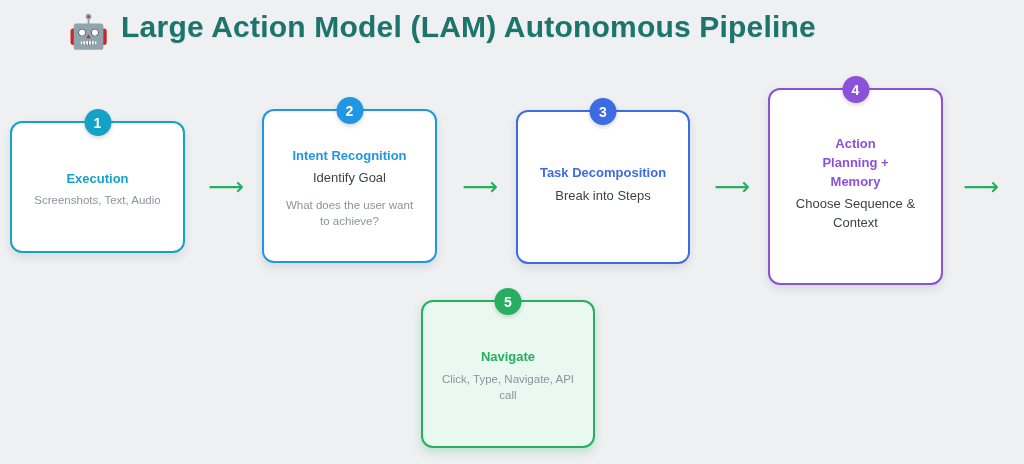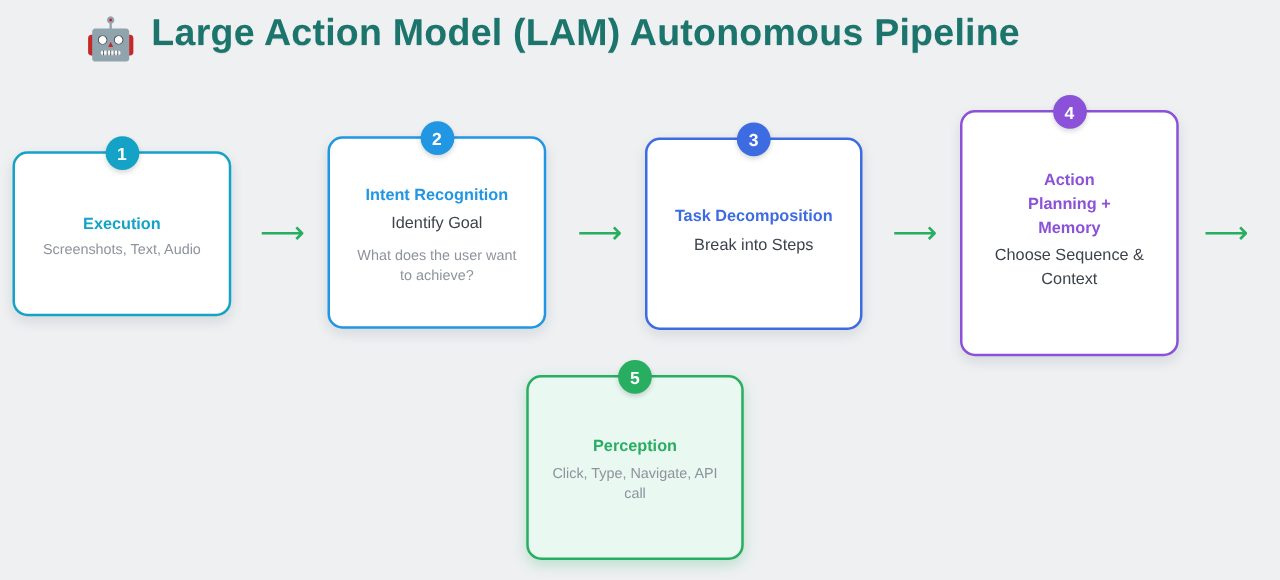--- a/index.html
+++ b/index.html
@@ -147,17 +147,17 @@
   <div class="stage pos-3" style="--accent: #8b51d8; --card-bg: #ffffff;">
     <div class="stage-badge">4</div>
     <div class="stage-title">Action Planning + Memory</div>
     <div class="stage-subtitle">Choose Sequence &amp; Context</div>
   </div>
 
   <div class="flow-arrow apos-3" style="color: rgb(39, 174, 96);">⟶</div>
 
   <div class="stage pos-4" style="--accent: #27ae60; --card-bg: #e9f8f0;">
     <div class="stage-badge">5</div>
-    <div class="stage-title">Perception</div>
+    <div class="stage-title">Navigate</div>
     <div class="stage-detail">Click, Type, Navigate, API call</div>
   </div>
 
 </div>
 
 </body></html>

